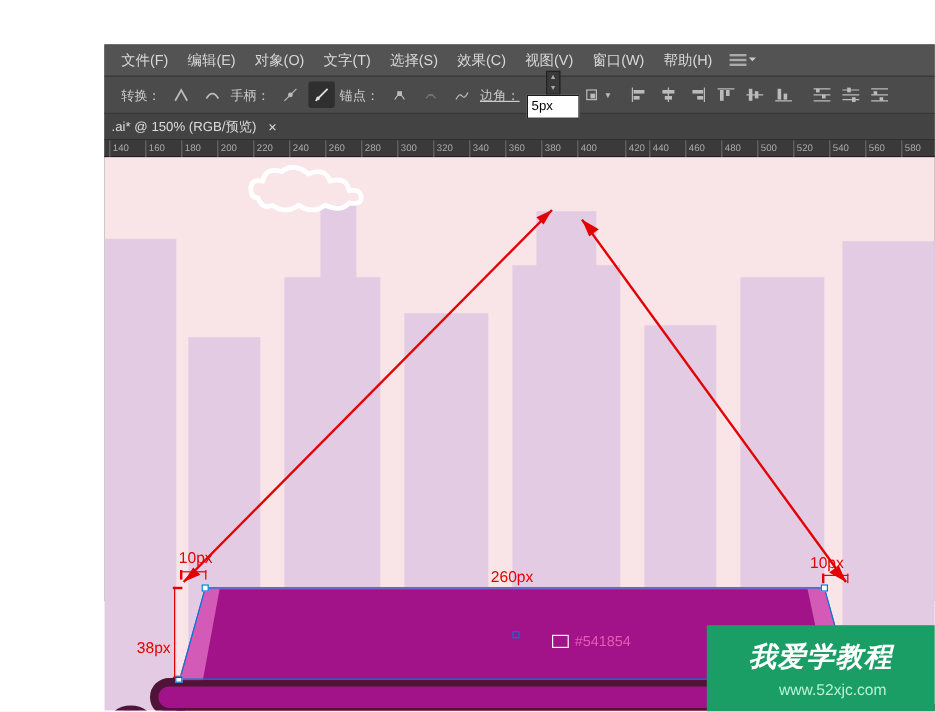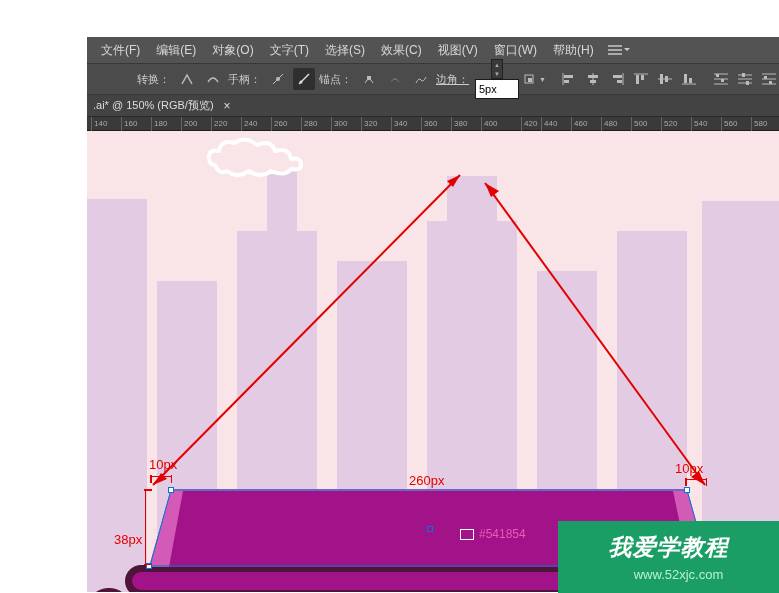--- a/index.html
+++ b/index.html
@@ -3,21 +3,21 @@
   <meta charset="utf-8">
   <style>
     * { margin: 0; padding: 0; box-sizing: border-box; }
     body { width: 779px; height: 593px; overflow: hidden; font-family: "Microsoft YaHei", sans-serif; background: #fff; position: relative; }
     .app { position: absolute; left: 87px; top: 37px; width: 692px; height: 464px; background: #535353; }
     .menubar { display: flex; align-items: center; height: 26px; background: #535353; padding-left: 6px; gap: 0; }
     .menubar-item { color: #d8d8d8; font-size: 12px; padding: 0 8px; cursor: pointer; }
     .panel-btn { width: 20px; height: 16px; margin-left: 6px; position: relative; }
     .panel-btn::before { content: ""; position: absolute; left: 0; top: 3px; width: 14px; height: 10px; background: linear-gradient(#aaa, #aaa) 0 0/14px 2px no-repeat, linear-gradient(#aaa,#aaa) 0 4px/14px 2px no-repeat, linear-gradient(#aaa,#aaa) 0 8px/14px 2px no-repeat; }
     .panel-btn::after { content: ""; position: absolute; left: 16px; top: 6px; border: 3px solid transparent; border-top-color: #ccc; }
-    .toolbar { display: flex; align-items: center; height: 32px; background: #4b4b4b; padding-left: 14px; gap: 4px; border-top: 1px solid #383838; border-bottom: 1px solid #383838; justify-content: flex-end; }
+    .toolbar { display: flex; align-items: center; height: 32px; background: #4b4b4b; padding-left: 14px; gap: 4px; border-top: 1px solid #383838; border-bottom: 1px solid #383838; }
     .tool-label { color: #ccc; font-size: 11px; margin-right: 2px; }
     .tool-btn { width: 22px; height: 22px; display: flex; align-items: center; justify-content: center; color: #bbb; font-size: 13px; border-radius: 2px; }
     .tool-btn.dark { background: #2f2f2f; }
     .corner-field { display: flex; align-items: center; flex-direction: column; }
     .corner-stepper { width: 12px; height: 20px; background: #3a3a3a; border: 1px solid #222; display: flex; flex-direction: column; }
     .corner-stepper span { flex: 1; display: flex; align-items: center; justify-content: center; color: #aaa; font-size: 6px; }
     .corner-input { width: 44px; height: 20px; background: #fff; border: 1px solid #1a1a1a; color: #000; font-size: 11px; padding: 0 3px; outline: none; }
     .dsel-btn { display: flex; align-items: center; }
     .align-btn { width: 20px; height: 20px; display: flex; align-items: center; justify-content: center; }
     .align-btn svg { display: block; }
@@ -40,21 +40,21 @@
     .center-mark { position: absolute; width: 6px; height: 6px; border: 1px solid #0077d6; left: 340px; top: 395px; }
     .colorbox { position: absolute; left: 373px; top: 398px; width: 14px; height: 11px; background: #a21288; border: 1px solid #fff; }
     .hexlabel { position: absolute; left: 392px; top: 396px; color: #e85bb7; font-size: 12px; }
     .ann { position: absolute; color: #e30000; font-size: 13px; font-weight: 500; }
     .dim-mark { position: absolute; border-top: 1.5px solid #e30000; height: 6px; }
     .dim-mark::before, .dim-mark::after { content: ""; position: absolute; top: -2px; width: 1.5px; height: 8px; background: #e30000; }
     .dim-mark::before { left: 0 } .dim-mark::after { right: 0 }
     .dim-v { position: absolute; border-left: 1.5px solid #e30000; width: 6px; }
     .dim-v::before, .dim-v::after { content: ""; position: absolute; left: -2px; height: 1.5px; width: 8px; background: #e30000; }
     .dim-v::before { top: 0 } .dim-v::after { bottom: 0 }
-    .watermark { position: absolute; right: 0; bottom: 0; width: 221px; height: 72px; background: #1a9e66; display: flex; flex-direction: column; align-items: center; justify-content: center; }
+    .watermark { position: absolute; right: 0; bottom: 0; width: 190px; height: 72px; background: #1a9e66; display: flex; flex-direction: column; align-items: center; justify-content: center; }
     .watermark .title { color: #fff; font-size: 23px; font-weight: 700; font-style: italic; letter-spacing: 1px; }
     .watermark .url { color: #b9f0d6; font-size: 13px; margin-top: 4px; margin-left: 20px; }
   </style>
 </head>
 <body>
 
 <div class="app">
   <div class="menubar">
     <span class="menubar-item">文件(F)</span>
     <span class="menubar-item">编辑(E)</span>

